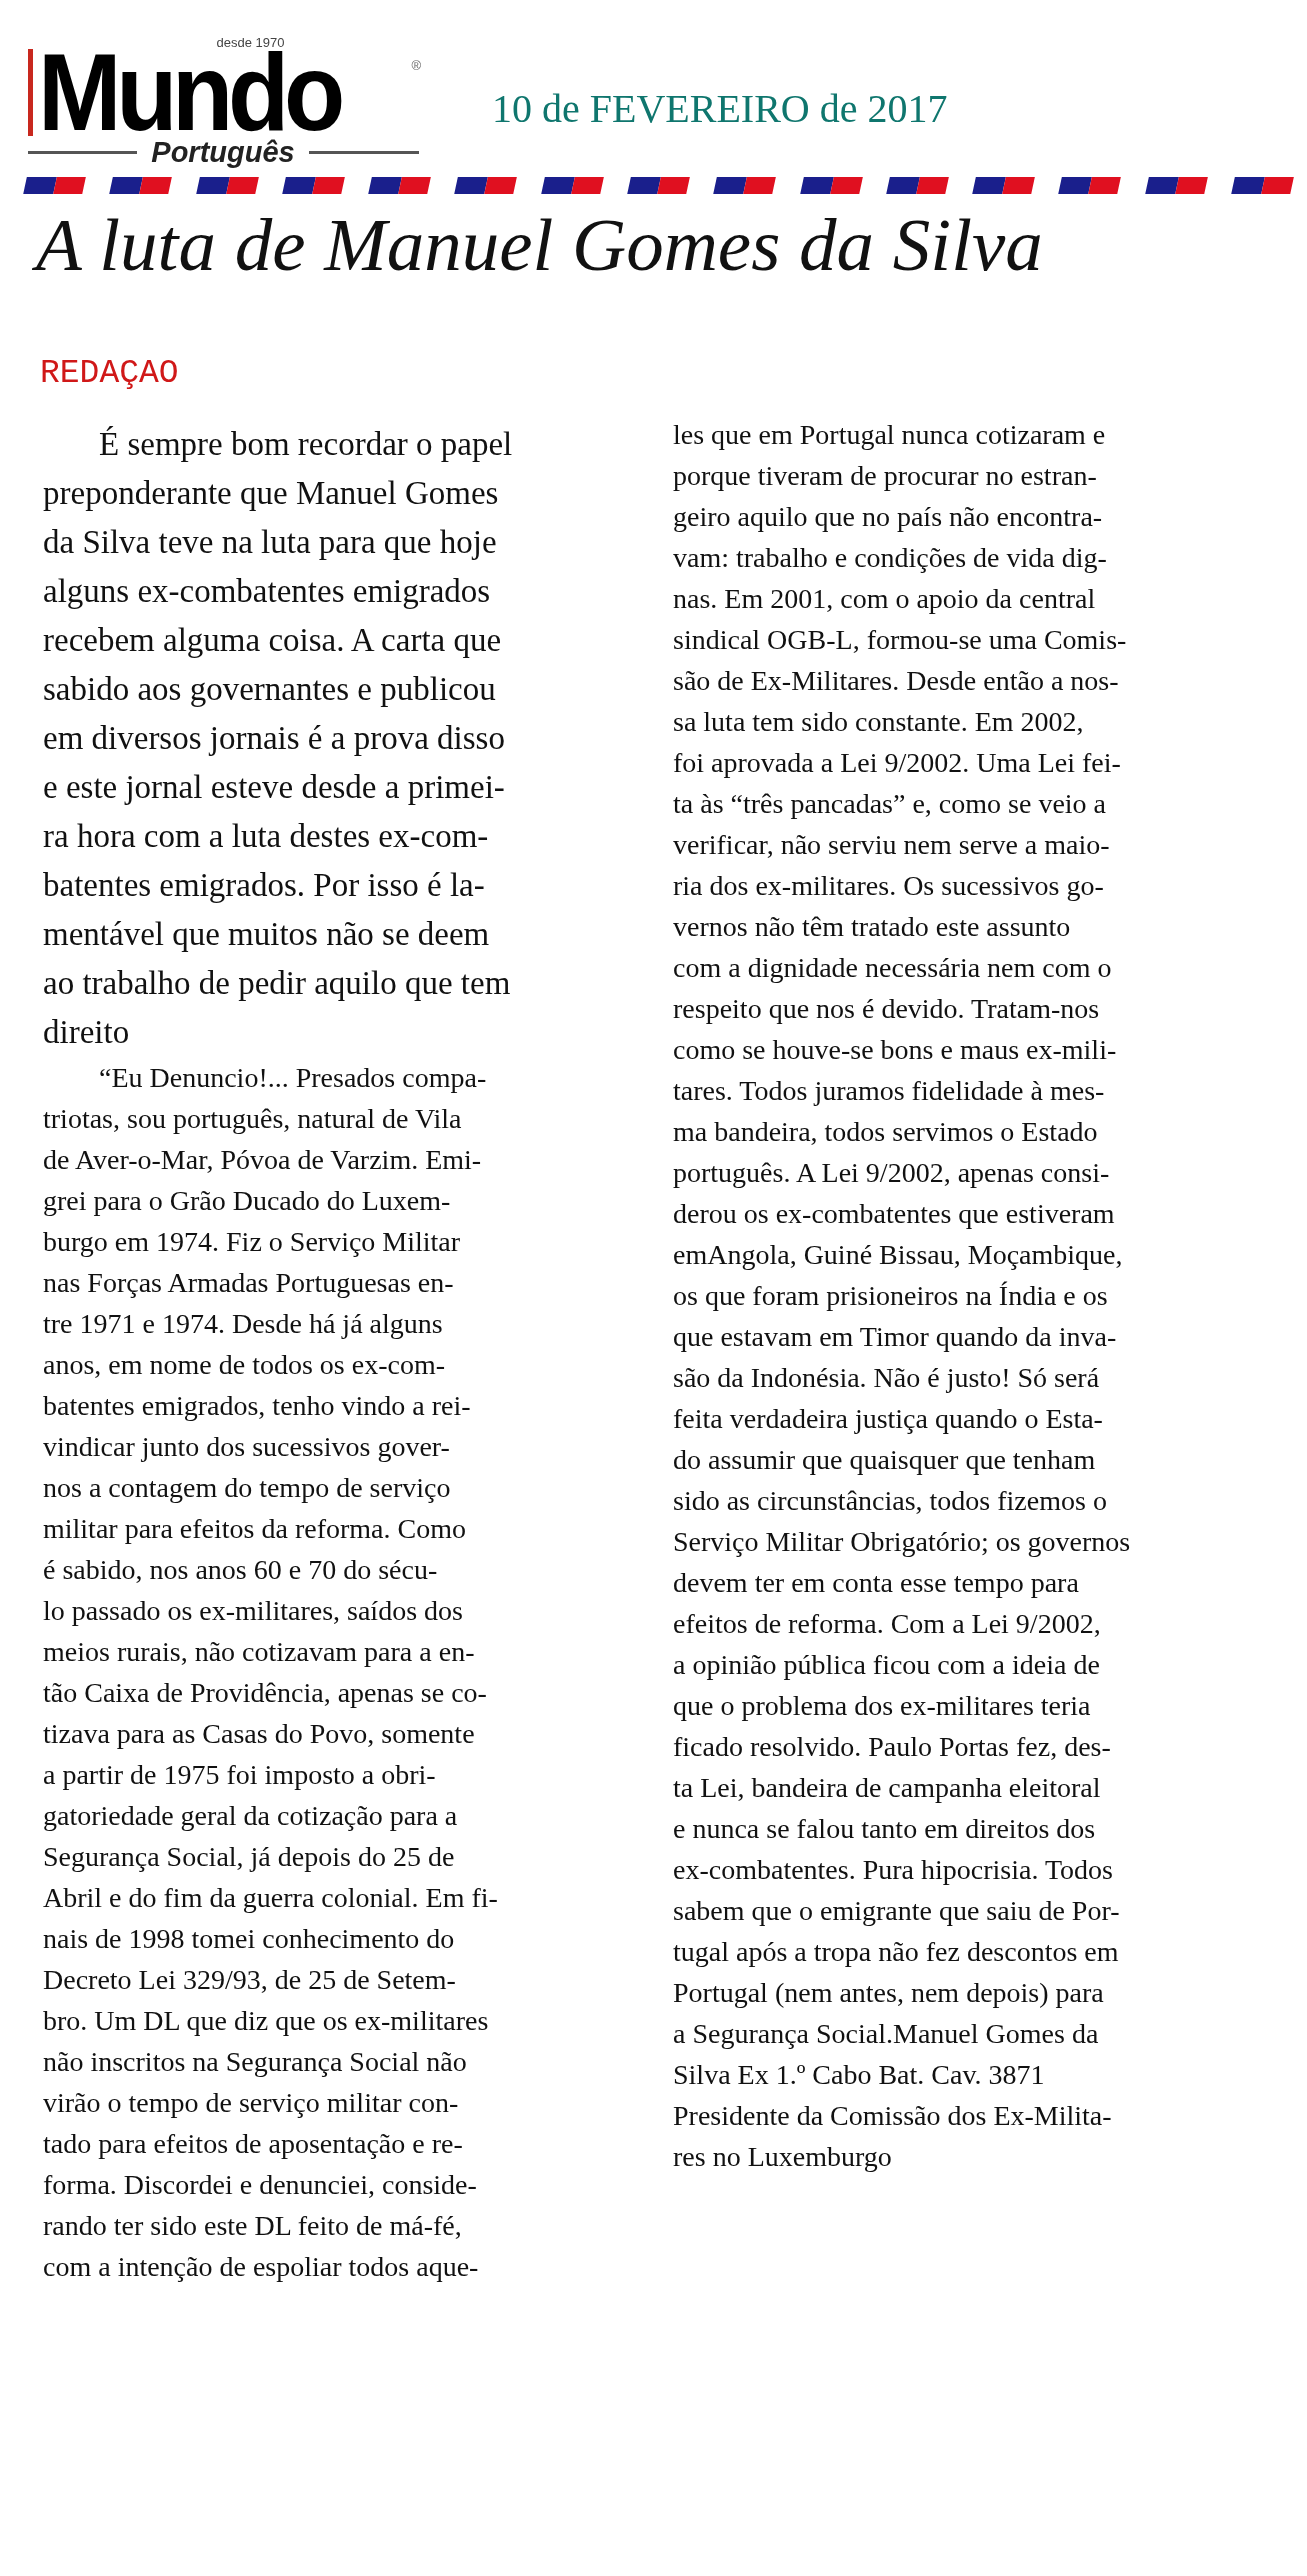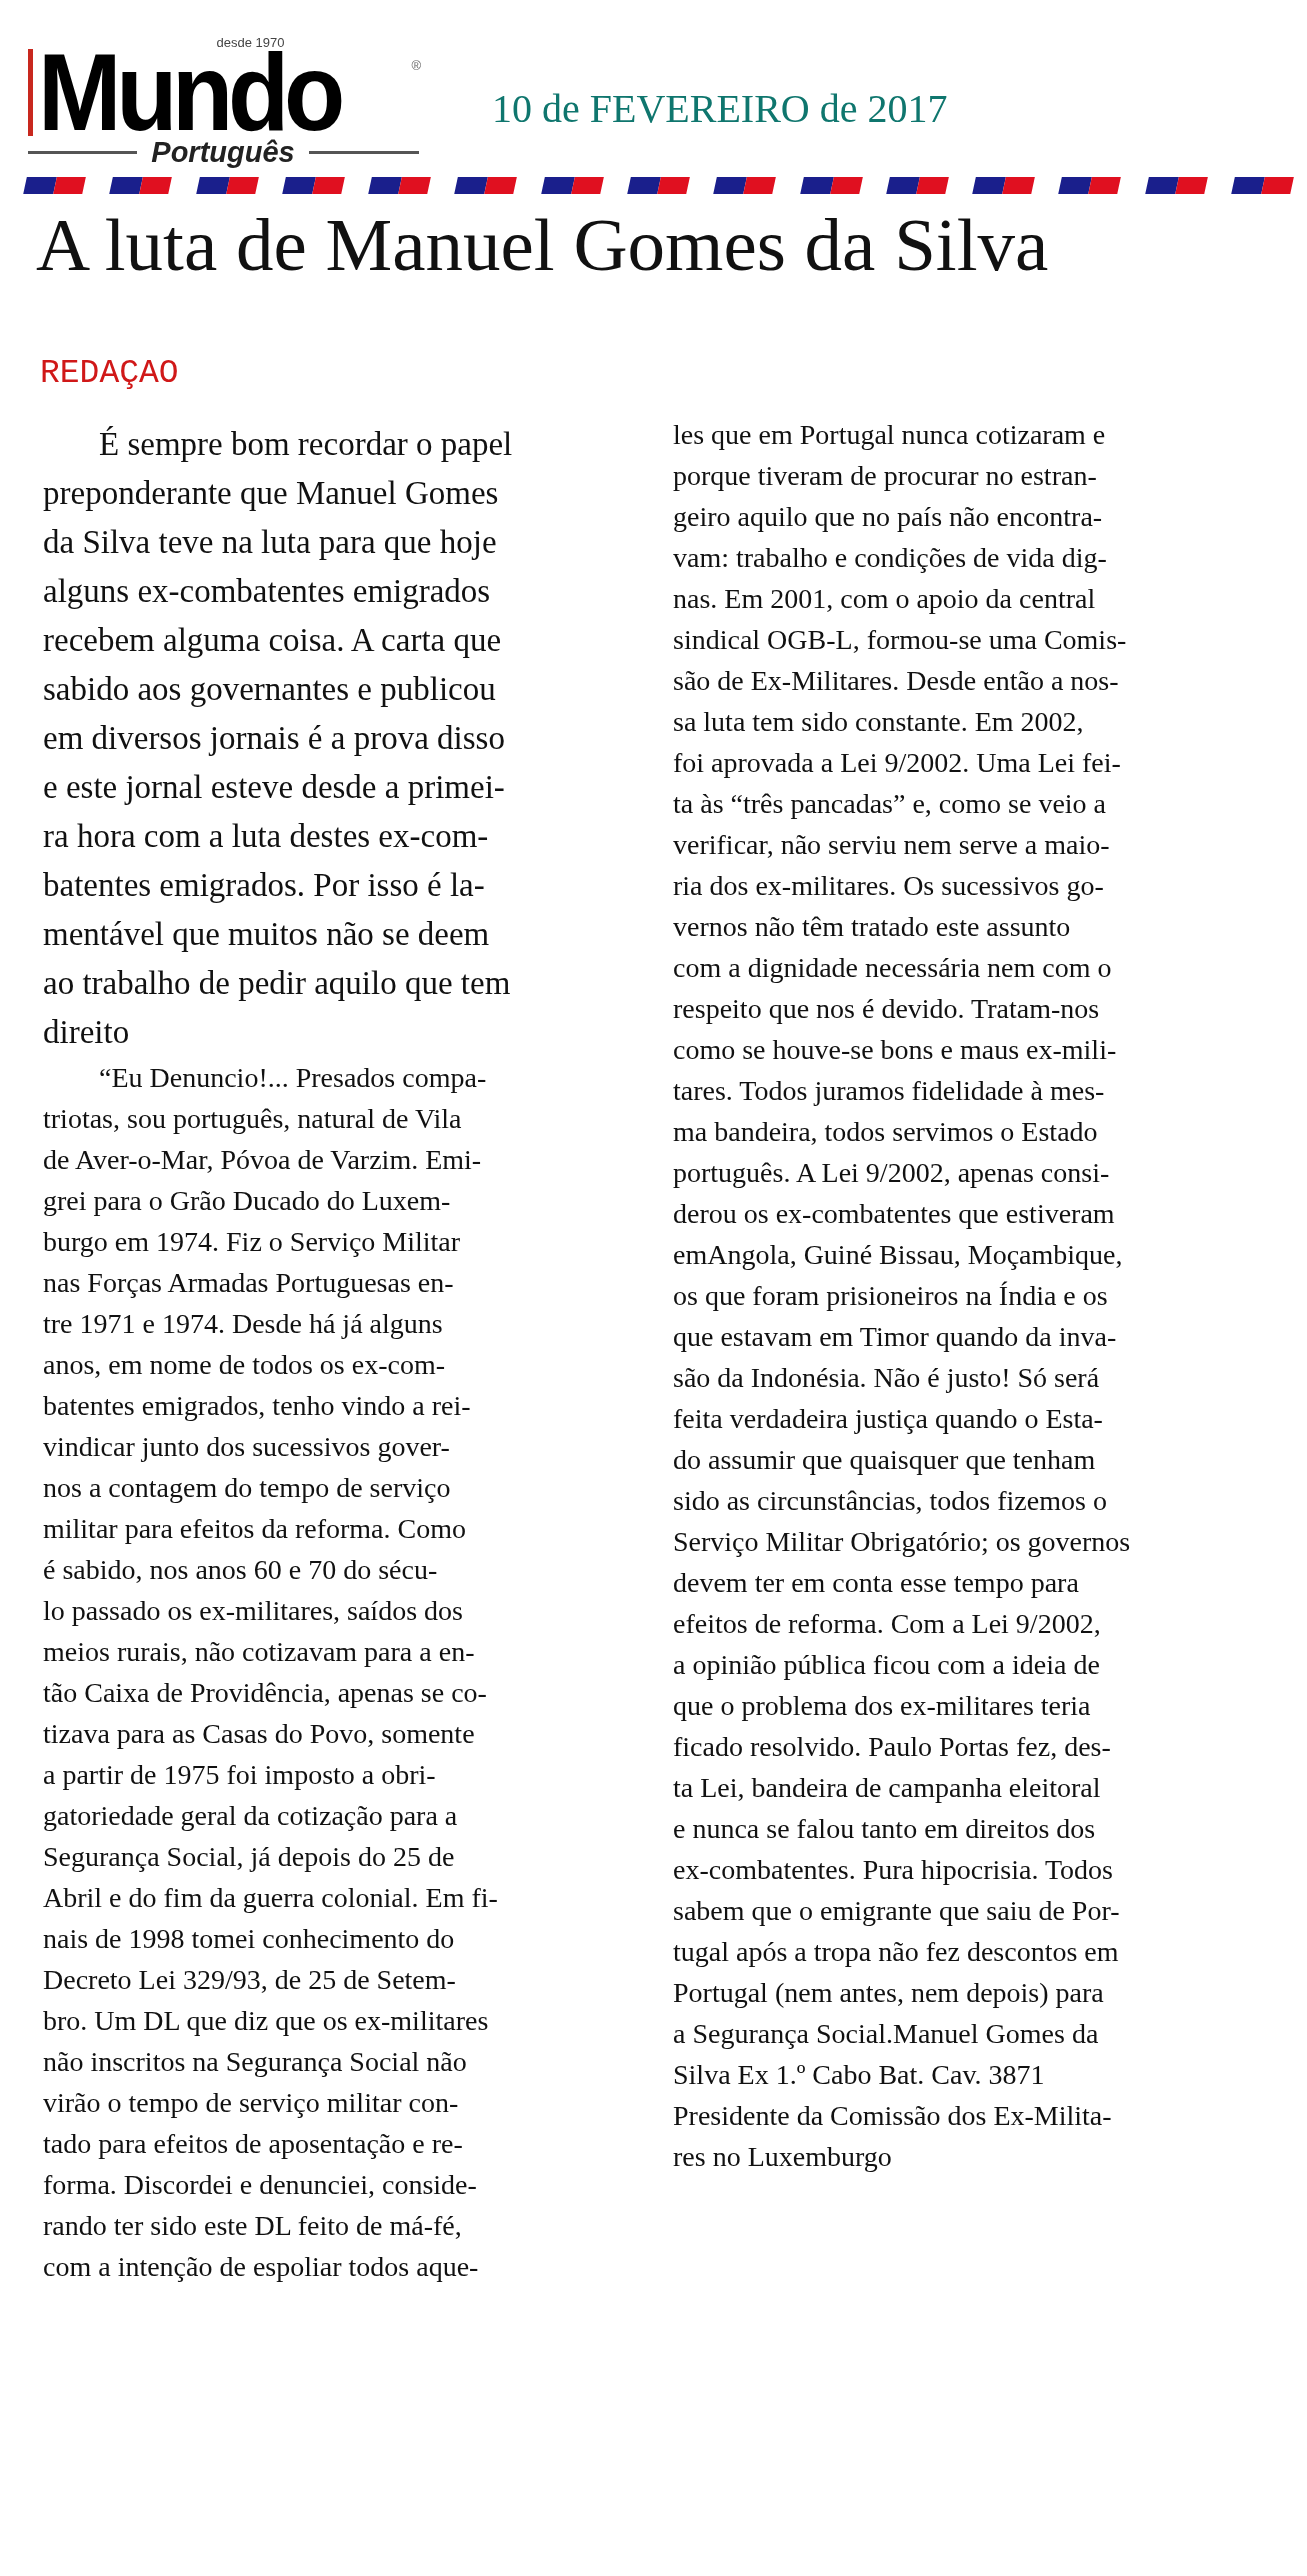--- a/index.html
+++ b/index.html
@@ -100,21 +100,21 @@
     <div class="stripe">
       <span class="b"></span>
       <span class="r"></span>
     </div>
     <div class="stripe">
       <span class="b"></span>
       <span class="r"></span>
     </div>
   </div>
 
-<h1 class="title" style="margin:0;font-weight:normal;">A luta de Manuel Gomes da Silva</h1>
+<h1 class="title" style="margin:0;font-weight:normal;font-style:italic;">A luta de Manuel Gomes da Silva</h1>
 
 <div class="byline">REDAÇAO</div>
 
 <div class="col col1">
   <div class="lead" id="lead">
       <span class="line indent">É sempre bom recordar o papel</span>
       <span class="line">preponderante que Manuel Gomes</span>
       <span class="line">da Silva teve na luta para que hoje</span>
       <span class="line">alguns ex-combatentes emigrados</span>
       <span class="line">recebem alguma coisa. A carta que</span>

